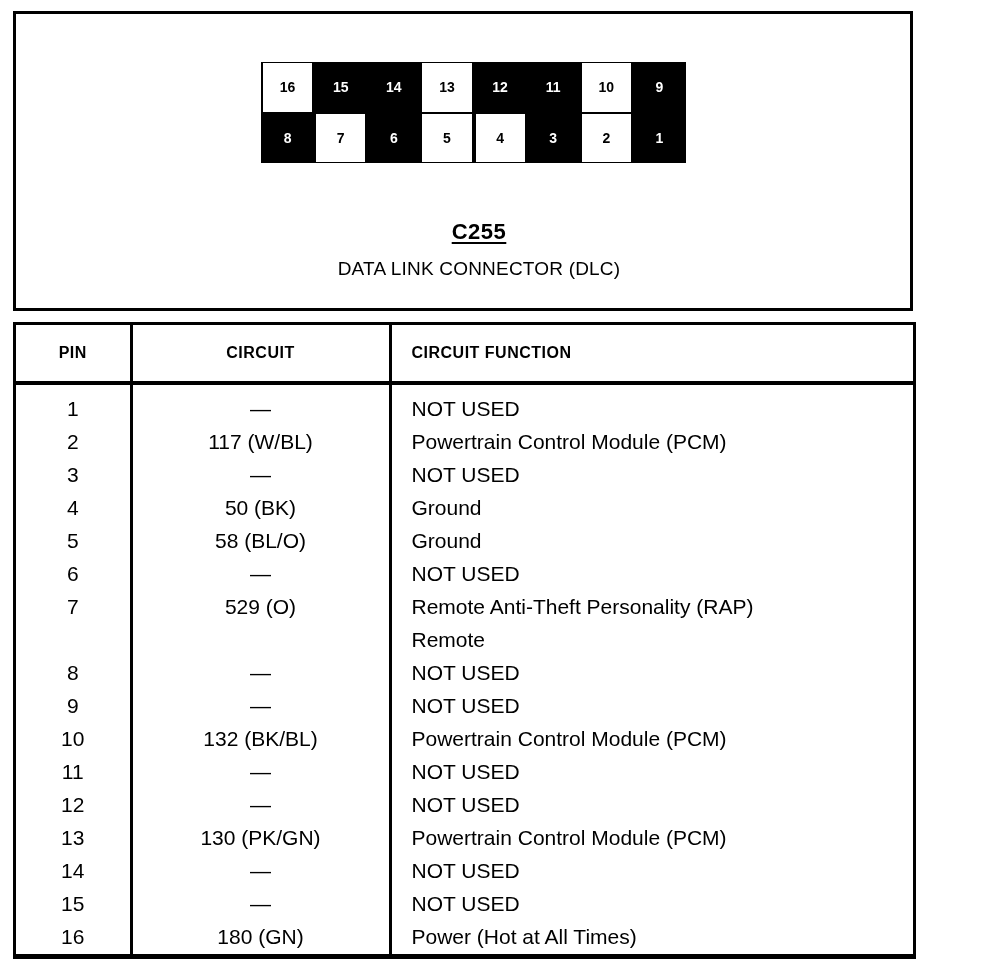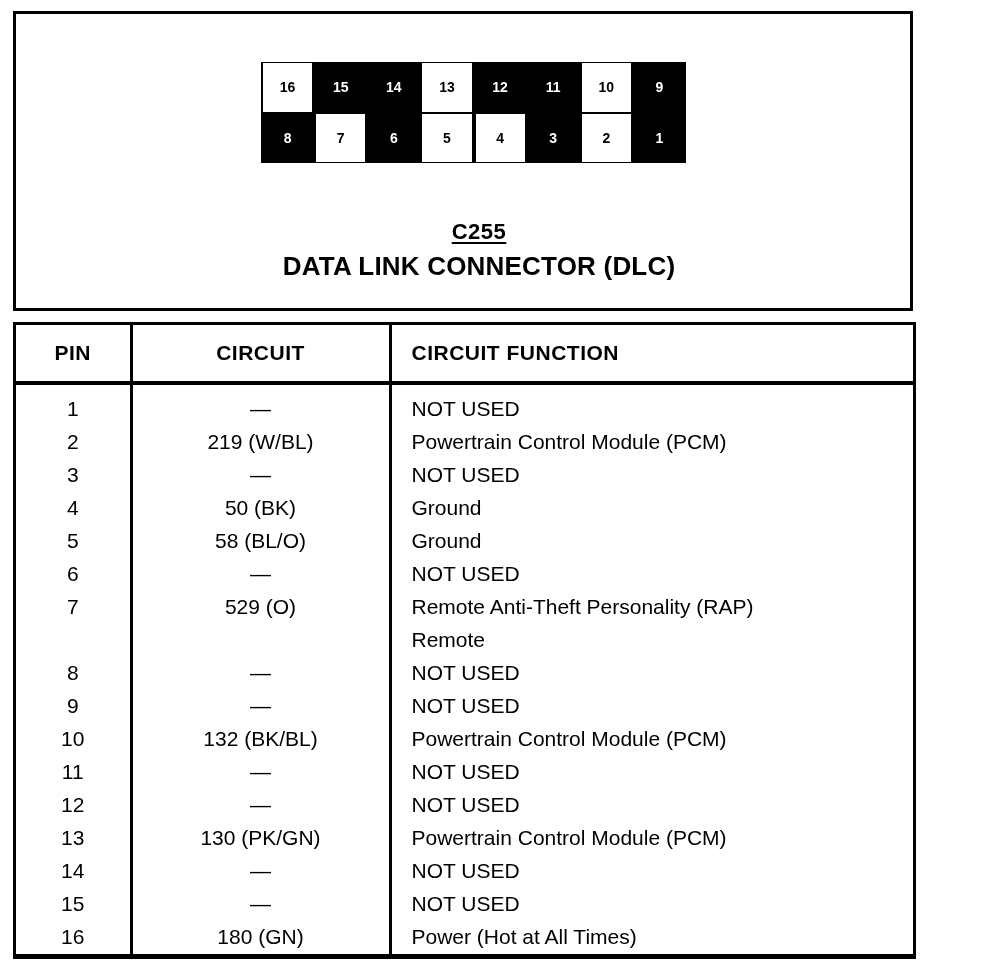--- a/index.html
+++ b/index.html
@@ -95,24 +95,24 @@
   #connector-id {
     font-size: 22px;
     font-weight: bold;
     letter-spacing: 0.5px;
     text-decoration: underline;
     text-underline-offset: 3px;
     display: inline-block;
     font-family: "Liberation Sans", sans-serif;
   }
   #connector-name {
-    font-size: 26px;
-    font-weight: bold;
+    font-size: 19px;
+    font-weight: normal;
     letter-spacing: 0.2px;
-    margin-top: 6px;
+    margin-top: 13px;
     font-family: "Liberation Sans", sans-serif;
   }
 
   
   #pin-table-wrap {
     position: absolute;
     left: 13px;
     top: 320px;
     width: 903px;
     height: 637px;
@@ -127,21 +127,21 @@
     border-collapse: collapse;
     width: 100%;
     height: 100%;
     table-layout: fixed;
   }
   table#pin-table col.c-pin      { width: 115px; }
   table#pin-table col.c-circuit  { width: 259px; }
   table#pin-table col.c-function { width: auto;  }
 
   table#pin-table thead th {
-    font-size: 21px;
+    font-size: 16px;
     font-weight: bold;
     letter-spacing: 0.5px;
     height: 56px;
     padding: 0;
     border-bottom: 4px solid #000;
     font-family: "Liberation Sans", sans-serif;
   }
   table#pin-table th.col-pin,
   table#pin-table td.col-pin {
     border-right: 3px solid #000;
@@ -271,21 +271,21 @@
             </td>
             <td class="col-function">
               <span class="fn-line">NOT USED</span>
             </td>
           </tr>
           <tr>
             <td class="col-pin">
               <span class="cell-text">2</span>
             </td>
             <td class="col-circuit">
-              <span class="cell-text">219 (W/BL)</span>
+              <span class="cell-text">117 (W/BL)</span>
             </td>
             <td class="col-function">
               <span class="fn-line">Powertrain Control Module (PCM)</span>
             </td>
           </tr>
           <tr>
             <td class="col-pin">
               <span class="cell-text">3</span>
             </td>
             <td class="col-circuit">

